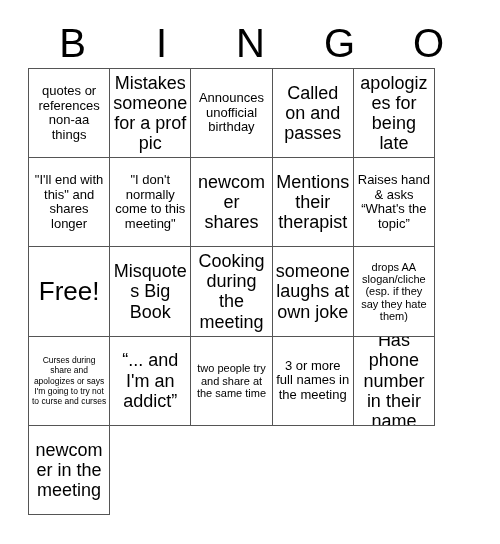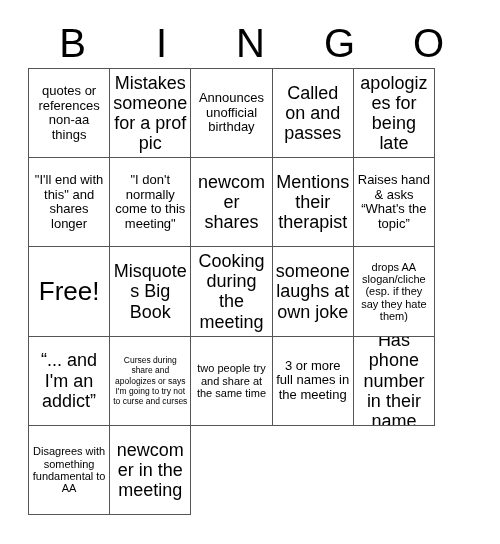--- a/index.html
+++ b/index.html
@@ -141,35 +141,32 @@
       <div class="cell">
         <span class="cell-text fs-lg">Cooking during the meeting</span>
       </div>
       <div class="cell">
         <span class="cell-text fs-xl">someone laughs at own joke</span>
       </div>
       <div class="cell">
         <span class="cell-text fs-sm">drops AA slogan/cliche (esp. if they say they hate them)</span>
       </div>
       <div class="cell">
-        <span class="cell-text fs-xl">“... and I'm an addict”</span>
+        <span class="cell-text fs-xs">Curses during share and apologizes or says I'm going to try not to curse and curses</span>
       </div>
       <div class="cell">
-        <span class="cell-text fs-xs">Curses during share and apologizes or says I'm going to try not to curse and curses</span>
+        <span class="cell-text fs-xl">“... and I'm an addict”</span>
       </div>
       <div class="cell">
         <span class="cell-text fs-sm">two people try and share at the same time</span>
       </div>
       <div class="cell">
         <span class="cell-text fs-md">3 or more full names in the meeting</span>
       </div>
       <div class="cell">
         <span class="cell-text fs-lg">Has phone number in their name</span>
       </div>
       <div class="cell">
-        <span class="cell-text fs-sm">Disagrees with something fundamental to AA</span>
-      </div>
-      <div class="cell">
         <span class="cell-text fs-lg">newcomer in the meeting</span>
       </div>
     </div>
 
 </div>
 
 </body></html>

